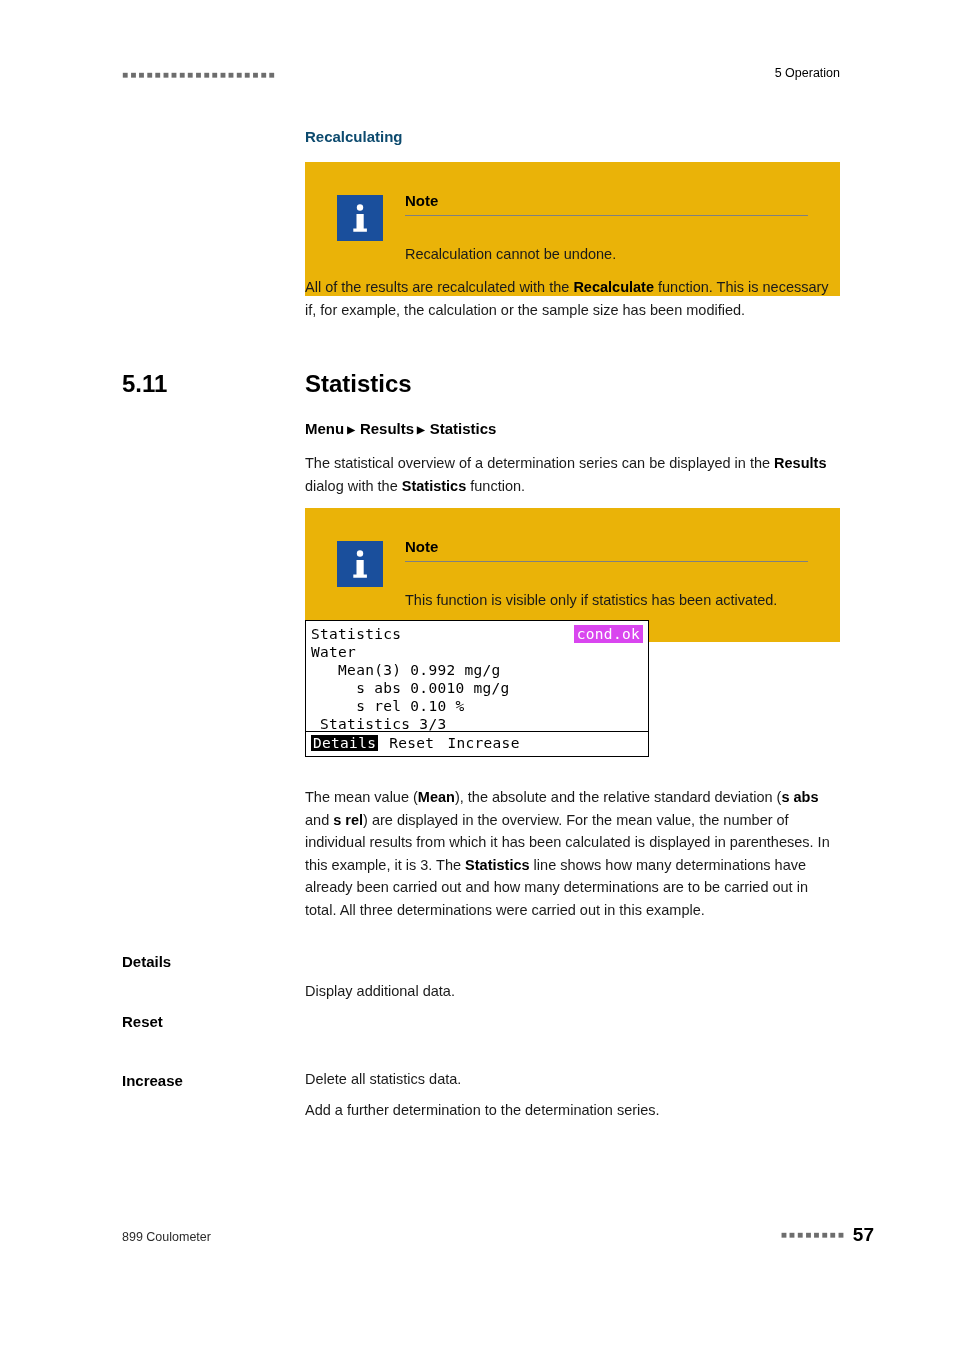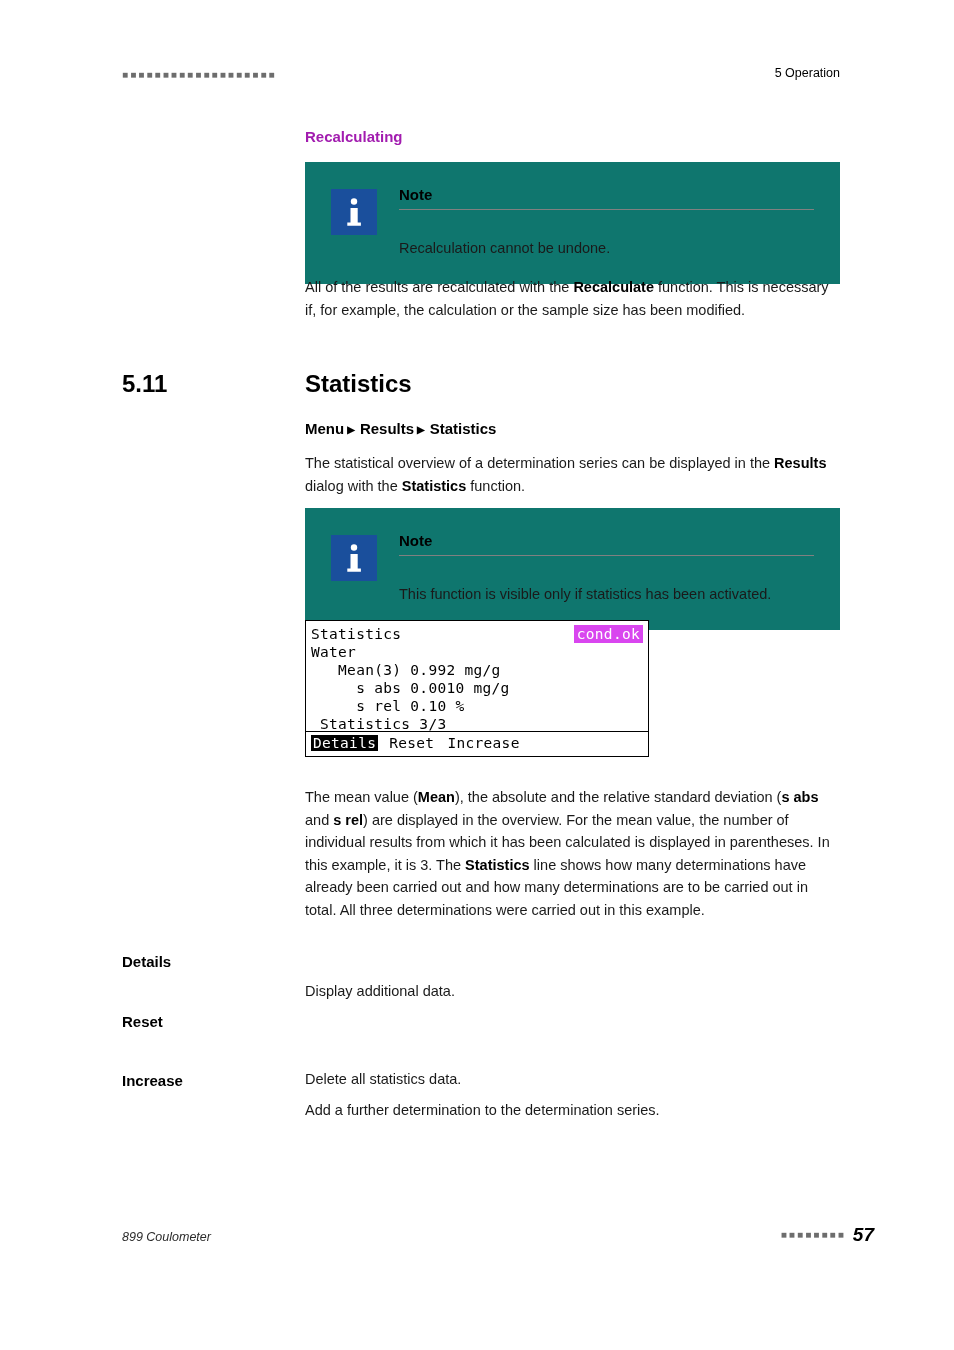--- a/index.html
+++ b/index.html
@@ -47,21 +47,20 @@
     color: #000000;
   }
 
   
   .footer {
     position: absolute;
     bottom: 102px;
     left: 122px;
     width: 752px;
     height: 24px;
-    font-style: italic;
   }
   .footer-left {
     position: absolute;
     left: 0;
     top: 6px;
     font-size: 12.5px;
     color: #2b2b2b;
   }
   .footer-right {
     position: absolute;
@@ -94,29 +93,29 @@
   .left-col {
     position: absolute;
     left: 122px;
     width: 180px;
   }
 
   h4.sub {
     font-size: 15px;
     font-weight: bold;
     margin: 0;
-    color: #a21caf;
+    color: #0c4a6e;
   }
 
   
   .note-box {
-    background: #0f766e;
+    background: #eab308;
     width: 535px;
     box-sizing: border-box;
-    padding: 10px;
+    padding: 16px;
     position: relative;
     display: block;
   }
   .note-inner {
     display: flex;
     padding: 14px 16px 16px 16px;
   }
   .note-icon {
     width: 46px;
     height: 46px;

